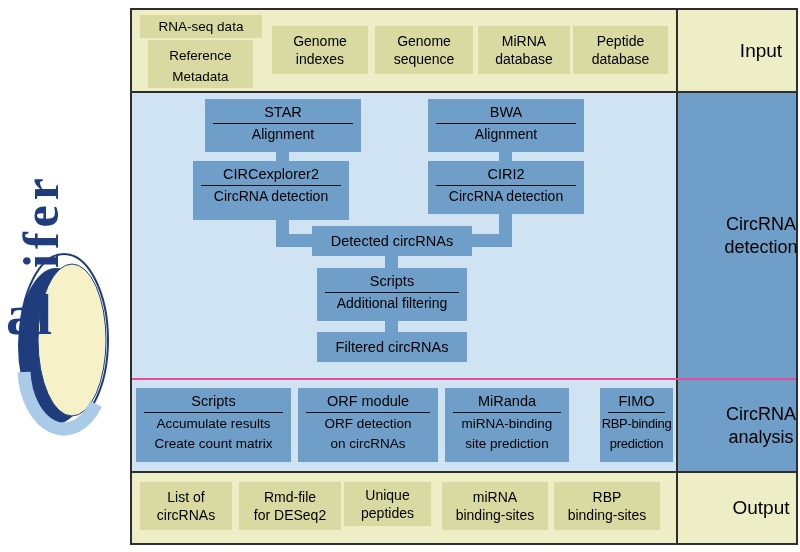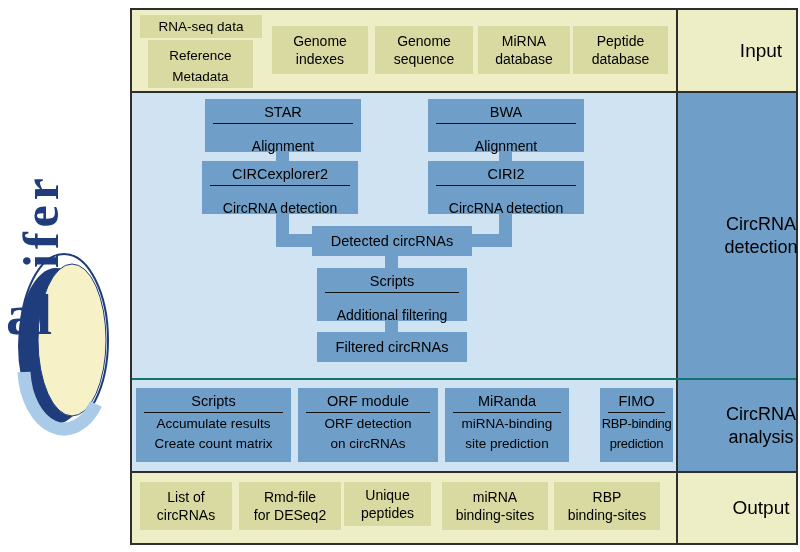--- a/index.html
+++ b/index.html
@@ -8,38 +8,38 @@
   .canvas { position: relative; width: 800px; height: 552px; background: #fff; overflow: hidden; }
 
   
   .logo-svg { position: absolute; left: 0; top: 0; width: 130px; height: 552px; }
 
   
   .diagram { position: absolute; left: 130px; top: 8px; width: 668px; height: 537px; border: 2px solid #2e2e2e; }
 
   .section { position: absolute; left: 0; width: 100%; }
   .sec-input     { top: 0;     height: 83px;  background: #edeec6; border-bottom: 2px solid #2e2e2e; }
-  .sec-detection { top: 83px;  height: 287px; background: #cfe3f3; border-bottom: 2px solid #0f766e; }
+  .sec-detection { top: 83px;  height: 287px; background: #cfe3f3; border-bottom: 2px solid #ec4899; }
   .sec-analysis  { top: 370px; height: 93px;  background: #cfe3f3; border-bottom: 2px solid #2e2e2e; }
   .sec-output    { top: 463px; height: 70px;  background: #edeec6; }
 
   .label-cell { position: absolute; right: 0; top: 0; bottom: 0; width: 120px;
                 border-left: 2px solid #2e2e2e; display: flex; flex-direction: column;
                 align-items: center; justify-content: center; font-size: 19px; line-height: 1.25; padding-left: 48px; }
   .label-cell.blue { background: #6f9fc9; font-size: 18px; }
 
   .bx { position: absolute; background: #6f9fc9; text-align: center; }
   .kx { position: absolute; background: #d9d9a2; text-align: center;
         display: flex; flex-direction: column; align-items: center; justify-content: center;
         font-size: 14px; line-height: 1.32; }
   .kx.single { font-size: 13.5px; }
 
   .bx.simple { display: flex; align-items: center; justify-content: center; font-size: 14.5px; }
   .bx .t { margin: 5px 8px 0; padding-bottom: 3px; border-bottom: 1.5px solid #111; font-size: 14.5px; }
-  .bx .s { margin-top: 14px; font-size: 14px; }
+  .bx .s { margin-top: 2px; font-size: 14px; }
   .bx .s2 { margin-top: 2px; font-size: 13.5px; line-height: 1.35; }
   .bx.narrowtxt .s2 { font-size: 13px; letter-spacing: -0.3px; text-align: center; }
 
   .conn { position: absolute; background: #6f9fc9; }
 </style>
 </head>
 <body>
 
 <div class="canvas">
 
@@ -94,21 +94,21 @@
         <div class="s">Alignment</div>
       </div>
       <div class="bx" style="left:296px; top:6px; width:156px; height:53px">
         <div class="t">BWA</div>
         <div class="s">Alignment</div>
       </div>
 
       <div class="conn" style="left:144px; top:59px; width:13px; height:9px"></div>
       <div class="conn" style="left:367px; top:59px; width:13px; height:9px"></div>
 
-      <div class="bx" style="left:70px; top:68px; width:156px; height:53px">
+      <div class="bx" style="left:61px; top:68px; width:156px; height:59px">
         <div class="t">CIRCexplorer2</div>
         <div class="s">CircRNA detection</div>
       </div>
       <div class="bx" style="left:296px; top:68px; width:156px; height:53px">
         <div class="t">CIRI2</div>
         <div class="s">CircRNA detection</div>
       </div>
 
       <div class="conn" style="left:144px; top:121px; width:13px; height:33px"></div>
       <div class="conn" style="left:144px; top:141px; width:42px; height:13px"></div>

